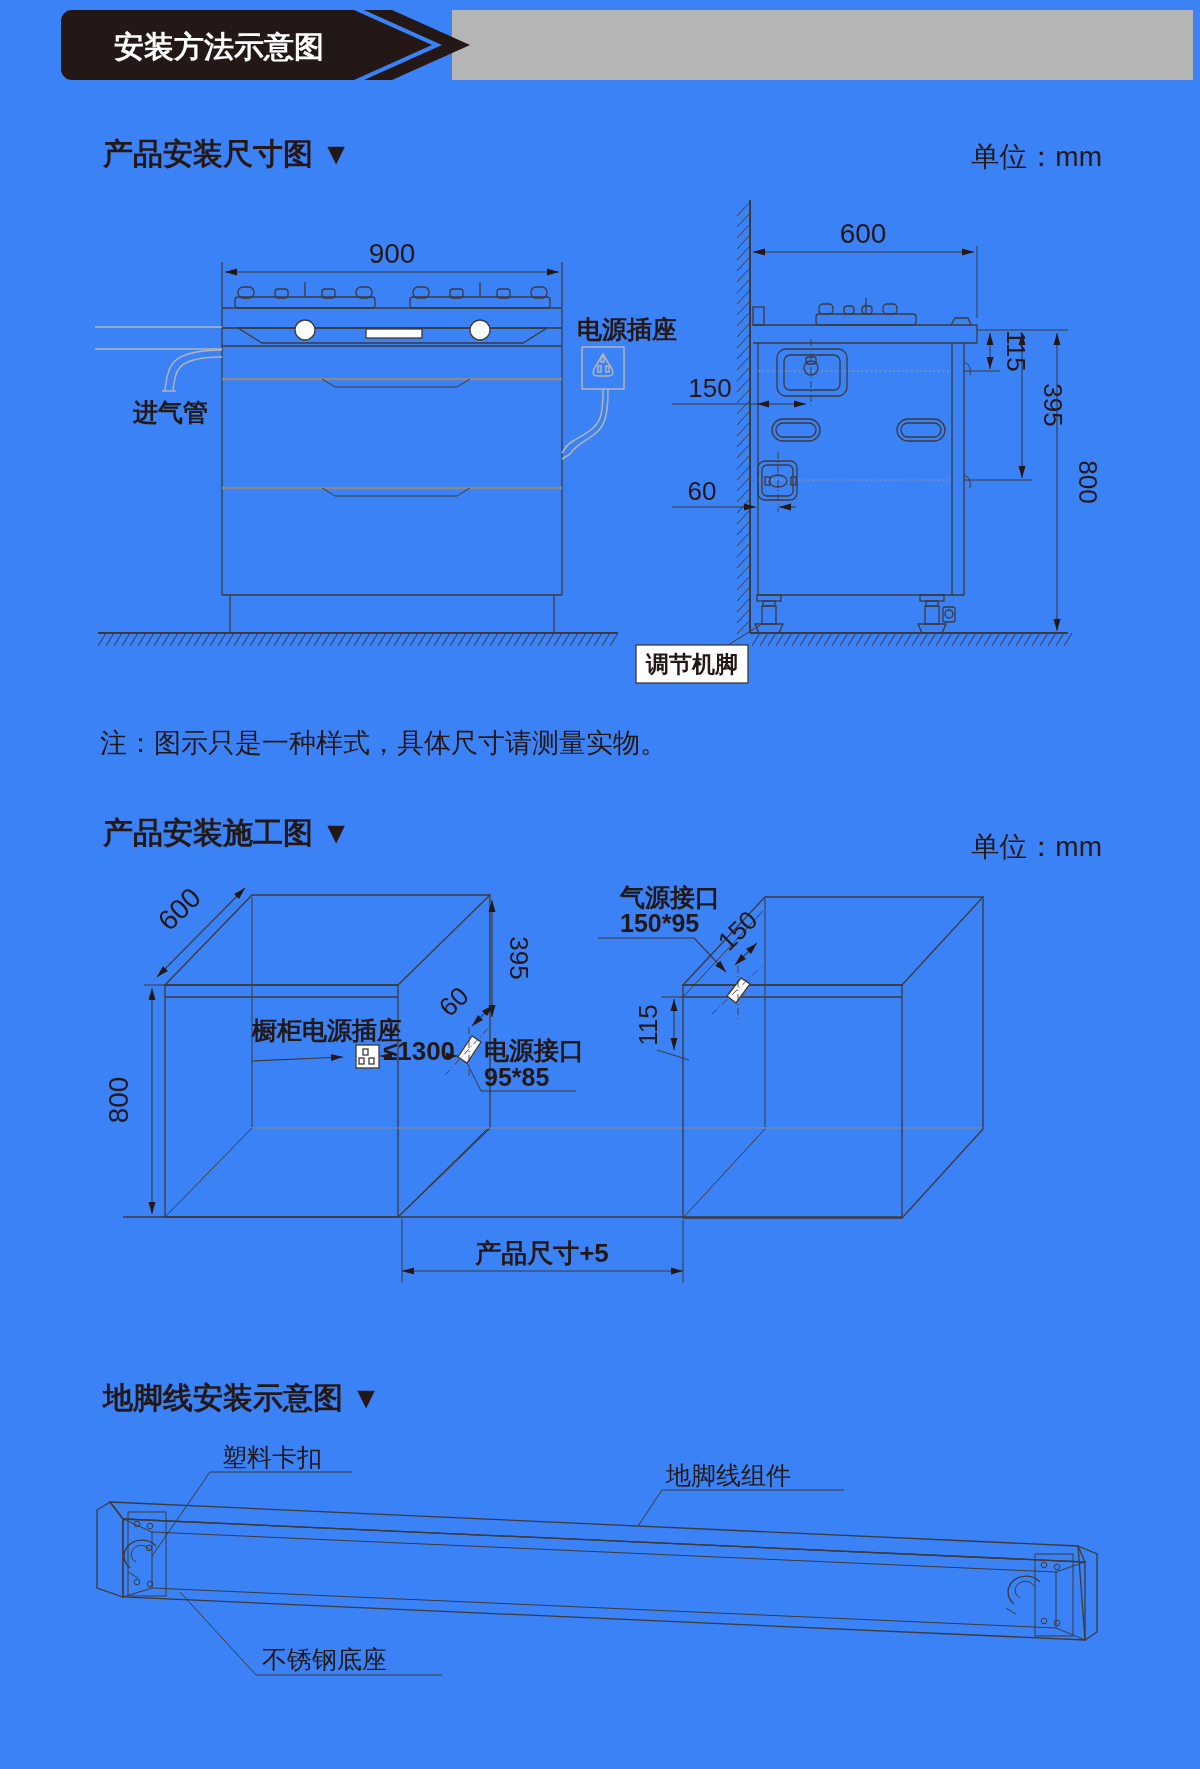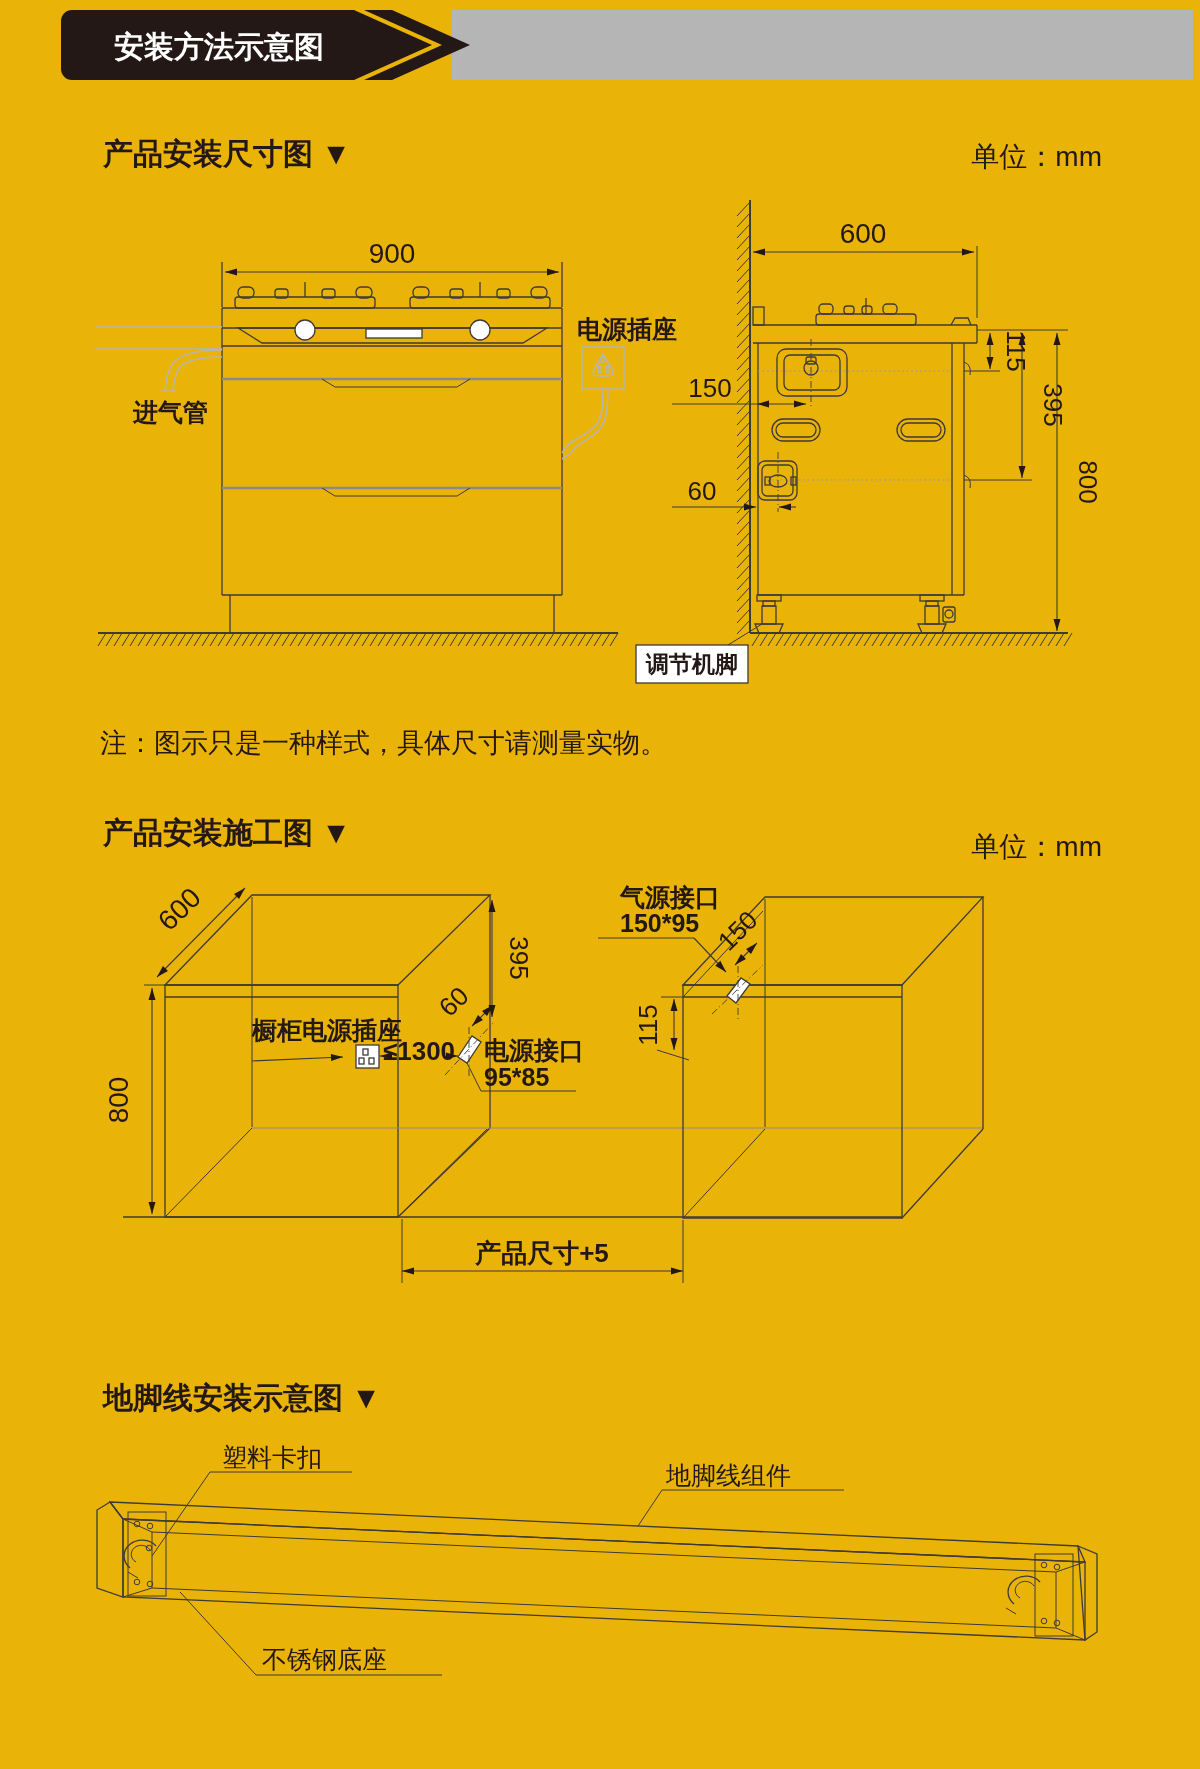--- a/index.html
+++ b/index.html
@@ -1,16 +1,16 @@
 <!DOCTYPE html>
 <html><head>
 <meta charset="utf-8">
 <style>
   html,body{margin:0;padding:0;background:#fff;}
-  #page-wrap{position:relative;width:1200px;height:1769px;background:#eab308;overflow:hidden;
+  #page-wrap{position:relative;width:1200px;height:1769px;background:#3b82f6;overflow:hidden;
     font-family:"Liberation Sans","DejaVu Sans",sans-serif;}
   svg text{fill:#231815;font-family:"Liberation Sans","DejaVu Sans",sans-serif;}
   .h1{font-size:30px;font-weight:bold;}
   .unit{font-size:28px;}
   .note{font-size:27px;}
   .banner-t{font-size:30px;font-weight:bold;fill:#ffffff;}
   .lbl-b{font-size:25px;font-weight:bold;}
   .lbl-r{font-size:25px;}
   .dim{font-size:28px;}
   .dim-s{font-size:26px;}

